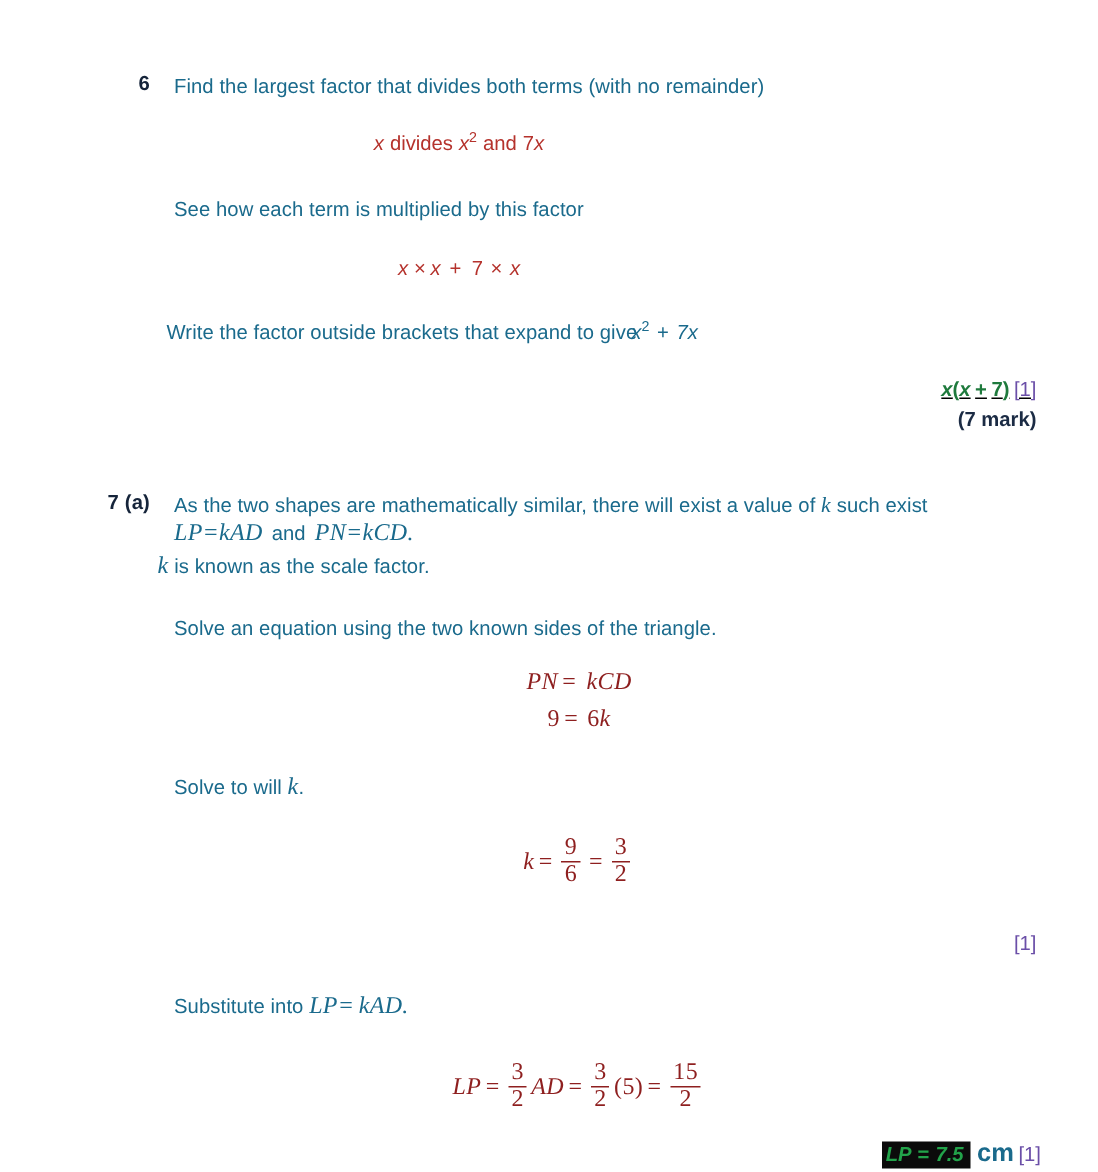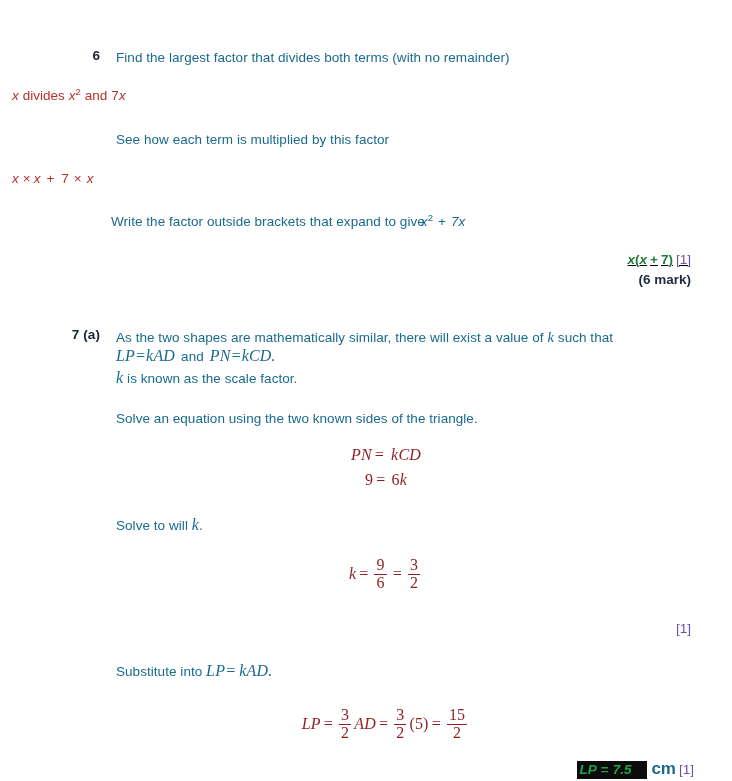--- a/index.html
+++ b/index.html
@@ -44,23 +44,23 @@
     position: absolute;
     font-size: 13.5px;
     line-height: 20px;
     color: #1a6a8c;
     letter-spacing: 0.05px;
     white-space: nowrap;
   }
 
   .centered-line {
     position: absolute;
-    left: 12px;
+    left: 0;
     width: 612px;
-    text-align: left;
+    text-align: center;
     font-size: 13.5px;
   }
 
   
   .sans-math {
     font-family: "Liberation Sans", sans-serif;
     font-size: 13.5px;
   }
   .it { font-style: italic; }
   .sup {
@@ -138,21 +138,21 @@
     color: #6b4fa8;
     font-size: 13.5px;
   }
 
   
   .selected {
     background: #0b0b0b;
     color: #22a34a;
     font-weight: bold;
     font-style: italic;
-    padding: 1px 16px 2px 2px;
+    padding: 1px 5px 2px 2px;
     text-align: center;
   }
   .selected .op { font-style: normal; }
 
   .unit {
     color: #1a6a8c;
     font-weight: bold;
     font-style: normal;
     margin-left: 4px;
     font-size: 17px;
@@ -185,37 +185,37 @@
 
     <div class="body-text" style="top:212px; left:111px;">
       <span>Write the factor outside brackets that expand to give</span><span class="it" style="margin-left:-4px;">x</span><span class="sup">2</span><span style="display:inline-block;width:5px"></span><span>+</span><span style="display:inline-block;width:5px"></span><span class="it">7x</span>
     </div>
 
     <div class="answer-line" style="top:252px;text-decoration:underline;">
       <span class="ans-val"><span>x</span><span class="paren">(</span><span>x</span><span style="display:inline-block;width:3px"></span><span class="paren">+</span><span style="display:inline-block;width:3px"></span><span class="paren">7</span><span class="paren">)</span></span><span class="mark-brack">[1]</span>
     </div>
 
     <div class="answer-line" style="top:272px;">
-      <span class="mark-total">(6 mark)</span>
+      <span class="mark-total">(7 mark)</span>
     </div>
   </div>
 
   <div class="qblock" style="top:0;">
 
     <div class="qnum" style="top:327px; left:52px; width:48px;">7 (a)</div>
 
     <div class="body-text" style="top:327px; left:116px;">
-      <span>As the two shapes are mathematically similar, there will exist a value of </span><span class="smath" style="font-size:14.5px;">k</span><span> such that</span>
+      <span>As the two shapes are mathematically similar, there will exist a value of </span><span class="smath" style="font-size:14.5px;">k</span><span> such exist</span>
     </div>
 
     <div class="body-text" style="top:346px; left:116px;">
       <span class="smath">LP</span><span class="smath op">=</span><span class="smath">kAD</span><span style="display:inline-block;width:6px"></span><span>and</span><span style="display:inline-block;width:6px"></span><span class="smath">PN</span><span class="smath op">=</span><span class="smath">kCD</span><span class="smath num">.</span>
     </div>
 
-    <div class="body-text" style="top:368px; left:116px;">
+    <div class="body-text" style="top:368px; left:105px;">
       <span class="smath">k</span><span> is known as the scale factor.</span>
     </div>
 
     <div class="body-text" style="top:409px; left:116px;">Solve an equation using the two known sides of the triangle.</div>
 
     <div class="eq-center" style="top:446px;">
       <span class="smath dred">
         <span>PN</span><span class="op">=</span><span style="display:inline-block;width:4px"></span><span>kCD</span>
       </span>
     </div>

